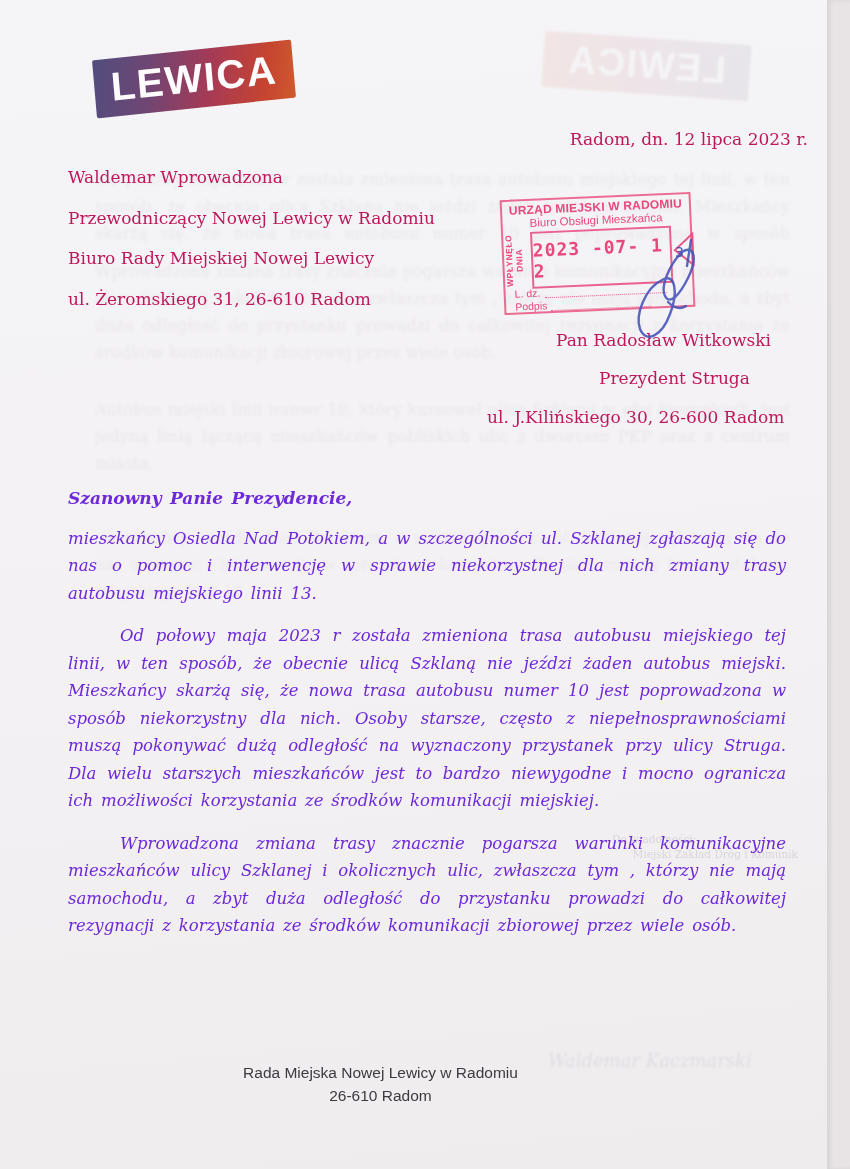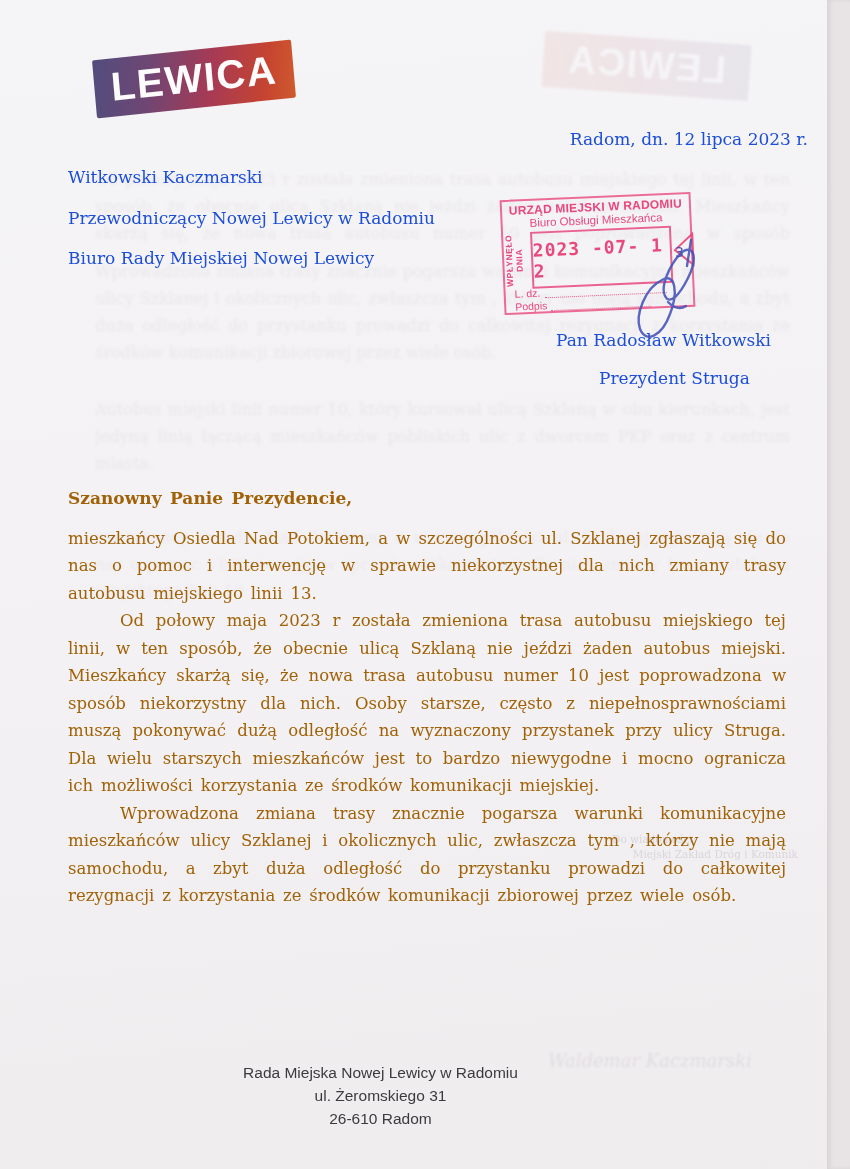--- a/index.html
+++ b/index.html
@@ -41,39 +41,39 @@
     font-size:16px; line-height:27px; text-align:justify; overflow:hidden;
     pointer-events:none;
     margin-top:44px;
   }
   .ghost-small { opacity:.24; filter:blur(.7px); font-size:10.5px; line-height:14px;
     color:#8a8596; white-space:nowrap; text-align:left; }
   .ghost-sig { opacity:.13; filter:blur(1.2px); font-style:italic; font-size:18px;
     color:#6f6a85; white-space:nowrap; }
 
   
-  .txt { position:absolute; color:#1d4ed8; font-size:17px; z-index:2; white-space:nowrap; }
+  .txt { position:absolute; color:#be185d; font-size:17px; z-index:2; white-space:nowrap; }
   .date-line { top:129px; right:42px; }
   .sender-1 { left:68px; top:167px; }
   .sender-2 { left:68px; top:208px; }
   .sender-3 { left:68px; top:248px; }
   .sender-4 { left:68px; top:289px; }
   .recip-1 { left:556px; top:330px;text-align:center; }
   .recip-2 { left:599px; top:368px; }
   .recip-3 { left:487px; top:407px; }
 
   
   .letter-body {
     position:absolute; left:68px; top:485px; width:718px; z-index:2;
-    color:#a16207; font-size:16.5px; line-height:27.5px;
-    text-align:justify; word-spacing:2.6px;
+    color:#6d28d9; font-size:16.5px; line-height:27.5px;
+    text-align:justify; word-spacing:2.6px;font-style:italic;
   }
   .salutation { font-weight:bold; font-size:17px; text-align:left; }
   .letter-body p.p1 { margin-top:12px; }
-  .letter-body p.ind { text-indent:52px; }
+  .letter-body p.ind { margin-top:15px; text-indent:52px; }
 
   
   .footer {
     position:absolute; left:0; top:1061px; width:761px; z-index:2;
     text-align:center; font-family:"Liberation Sans", sans-serif;
     font-size:15.5px; line-height:23px; color:#3b3b3f;
   }
 
   
   .stamp {
@@ -120,23 +120,24 @@
 
   <div class="ghost-logo" style="background:linear-gradient(100deg,#514d7e 0%,#a63a55 55%,#cf4a2c 100%);">
     <span class="logo-text">LEWICA</span>
   </div>
 
   <div class="logo" style="background:linear-gradient(100deg,#514d7e 0%,#6f4673 28%,#a63a55 58%,#c64430 85%,#cf5a2e 100%);">
     <span class="logo-text">LEWICA</span>
   </div>
 
   <div class="txt date-line">Radom, dn. 12  lipca 2023 r.</div>
-  <div class="txt sender-1">Witkowski Kaczmarski</div>
+  <div class="txt sender-1">Waldemar Wprowadzona</div>
   <div class="txt sender-2">Przewodniczący Nowej Lewicy w Radomiu</div>
   <div class="txt sender-3">Biuro Rady Miejskiej Nowej Lewicy</div>
+  <div class="txt sender-4">ul. Żeromskiego 31, 26-610 Radom</div>
 
   <div class="stamp">
     <div class="stamp-title1">URZĄD MIEJSKI W RADOMIU</div>
     <div class="stamp-title2">Biuro Obsługi Mieszkańca</div>
     <div class="stamp-received">
       <div>WPŁYNĘŁO</div>
       <div>DNIA</div>
     </div>
     <div class="stamp-box">
       <span class="stamp-date">2023 -07- 1 2</span>
@@ -159,26 +160,26 @@
       <path d="M70,20 C82,12 86,26 76,46 C68,62 58,74 53,64 C48,54 58,32 70,20"></path>
       <path d="M50,48 C64,40 66,62 58,82 C50,104 34,112 28,97 C23,83 33,56 50,48"></path>
       <path d="M56,70 C62,76 68,78 74,74"></path>
       <path d="M79,8 L75,34"></path>
     </g>
     <text x="63" y="25" font-size="14" fill="#4553b8" font-family="DejaVu Sans, sans-serif">3</text>
   </svg>
 
   <div class="txt recip-1">Pan Radosław  Witkowski</div>
   <div class="txt recip-2">Prezydent Struga</div>
+  <div class="txt recip-3">ul. J.Kilińskiego  30, 26-600 Radom</div>
 
   <div class="letter-body">
     <div class="salutation">Szanowny Panie Prezydencie,</div>
     <p class="p1">mieszkańcy Osiedla Nad Potokiem, a w szczególności ul. Szklanej  zgłaszają  się do nas o  pomoc  i  interwencję  w   sprawie   niekorzystnej  dla  nich zmiany  trasy   autobusu miejskiego  linii 13.</p>
     <p class="ind">Od  połowy  maja  2023  r   została  zmieniona  trasa  autobusu  miejskiego  tej  linii, w ten  sposób, że  obecnie  ulicą  Szklaną  nie  jeździ żaden autobus  miejski. Mieszkańcy  skarżą się,  że  nowa  trasa  autobusu  numer  10  jest  poprowadzona  w  sposób  niekorzystny  dla nich. Osoby  starsze,  często  z  niepełnosprawnościami  muszą  pokonywać   dużą  odległość na  wyznaczony przystanek  przy  ulicy  Struga. Dla  wielu  starszych mieszkańców  jest  to bardzo   niewygodne   i   mocno    ogranicza   ich  możliwości     korzystania    ze  środków komunikacji  miejskiej.</p>
     <p class="ind">Wprowadzona     zmiana     trasy   znacznie      pogarsza      warunki     komunikacyjne mieszkańców   ulicy   Szklanej  i   okolicznych   ulic,   zwłaszcza   tym , którzy   nie    mają samochodu,  a zbyt  duża  odległość  do  przystanku   prowadzi    do całkowitej  rezygnacji  z korzystania  ze  środków  komunikacji  zbiorowej przez  wiele  osób.</p>
   </div>
 
   <div class="footer">
     <div>Rada Miejska Nowej Lewicy w Radomiu</div>
-    <div>ul. Żeromskiego 31</div>
     <div>26-610 Radom</div>
   </div>
 </div>
 
 </body></html>

